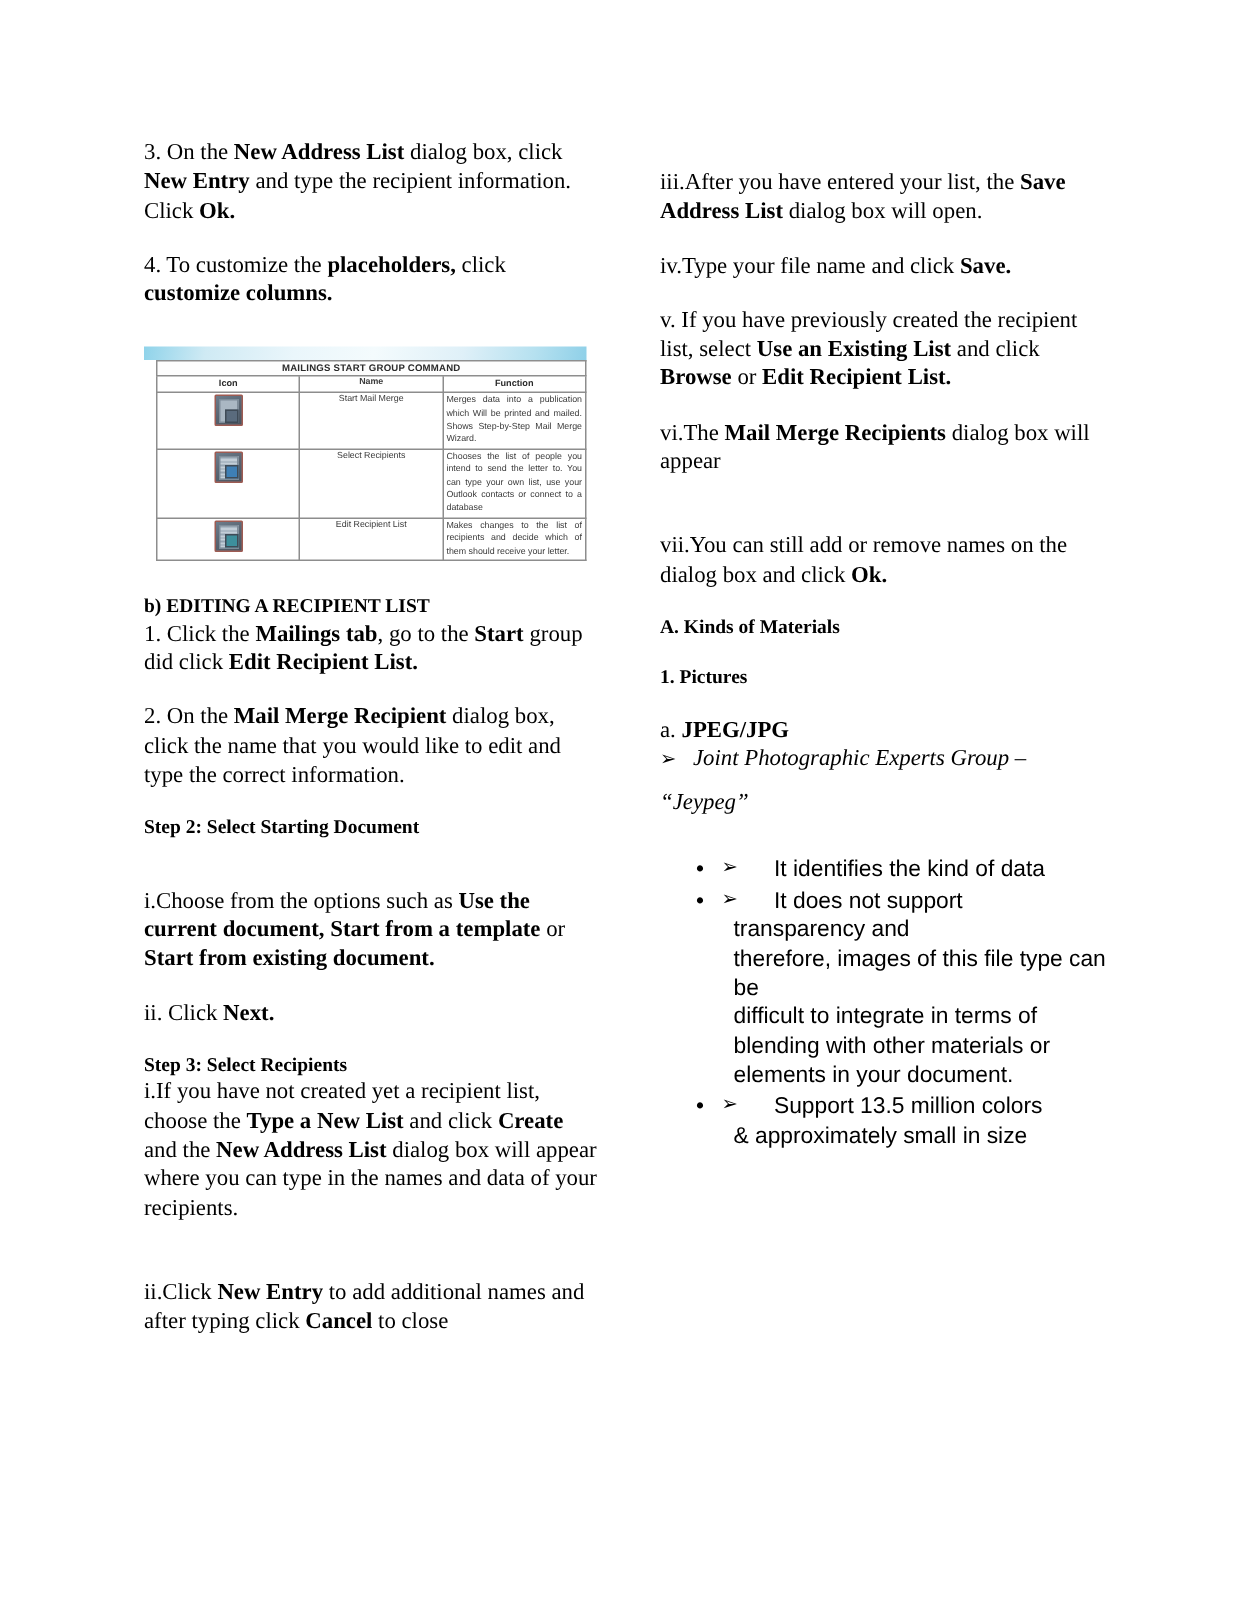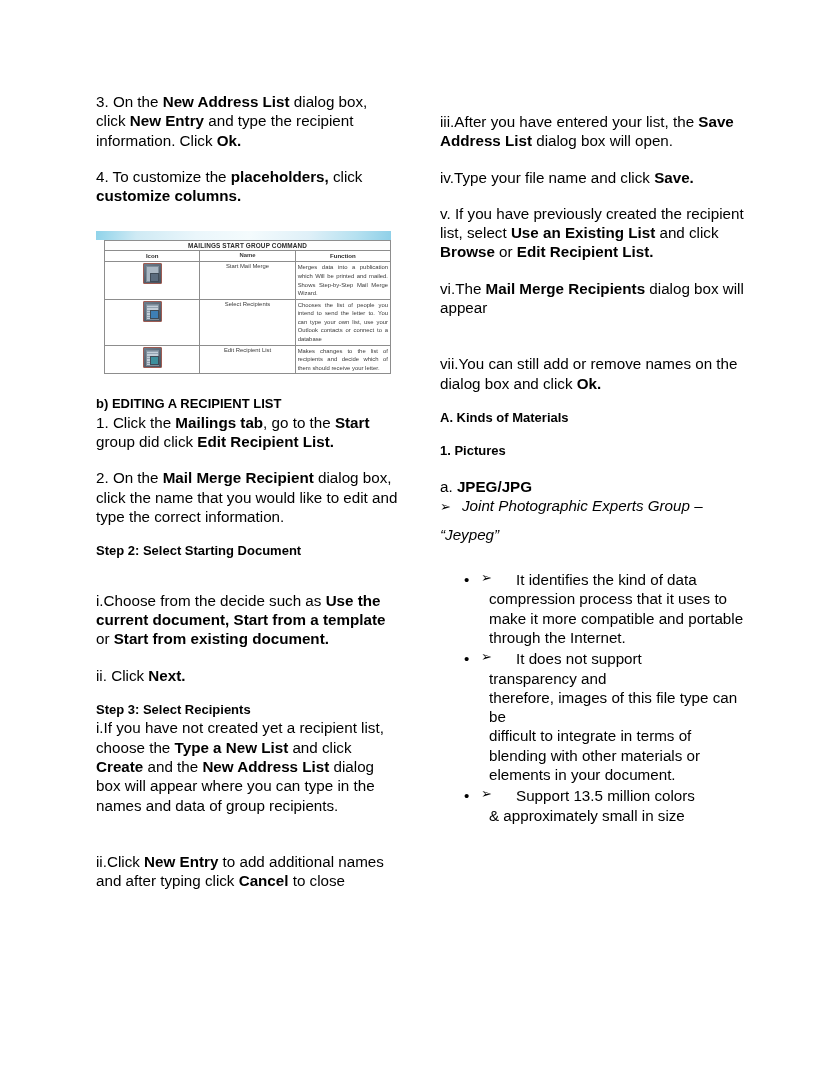--- a/index.html
+++ b/index.html
@@ -34,20 +34,21 @@
   .col {
     width: 303px;
   }
   .col-right { width: 304px; }
 
   p {
     margin: 0 0 0 0;
     font-size: 15.2px;
     line-height: 1.27;
     color: #000;
+    font-family: Liberation Serif, serif;
   }
   .blk { margin-bottom: 17px; }
   .blk-tight { margin-bottom: 0px; }
   .gap-sm { height: 9px; }
   .gap-md { height: 20px; }
   .gap-lg { height: 31px; }
   b, .b { font-weight: bold; }
   .i { font-style: italic; }
   .hdr { font-weight: bold; font-size: 13px; line-height: 1.27; }
 
@@ -227,27 +228,27 @@
 
       <p class="hdr blk-tight">b) EDITING A RECIPIENT LIST</p>
 
       <p class="blk"><span>1. Click the </span><b>Mailings tab</b><span>, go to the </span><b>Start</b><span> group did click </span><b>Edit Recipient List.</b></p>
 
       <p class="blk"><span>2. On  the </span><b>Mail Merge Recipient</b><span> dialog box, click the name that you would like to edit and type the correct information.</span></p>
 
       <p class="hdr">Step 2: Select Starting Document</p>
       <div class="gap-lg"></div>
 
-      <p class="blk"><span>i.Choose from the decide such as </span><b>Use the current document, Start from a template</b><span> or </span><b>Start from existing document.</b></p>
+      <p class="blk"><span>i.Choose from the options such as </span><b>Use the current document, Start from a template</b><span> or </span><b>Start from existing document.</b></p>
 
       <p class="blk"><span>ii. Click </span><b>Next.</b></p>
 
       <p class="hdr blk-tight">Step 3: Select Recipients</p>
 
-      <p class="blk"><span>i.If you have not created yet a recipient list, choose the </span><b>Type a New List</b><span> and click </span><b>Create</b><span> and the </span><b>New Address List</b><span> dialog box will appear where you can type in the names and data of group recipients.</span></p>
+      <p class="blk"><span>i.If you have not created yet a recipient list, choose the </span><b>Type a New List</b><span> and click </span><b>Create</b><span> and the </span><b>New Address List</b><span> dialog box will appear where you can type in the names and data of your recipients.</span></p>
 
       <div class="gap-md"></div>
 
       <p class="blk"><span>ii.Click </span><b>New Entry</b><span> to add additional names and after typing click </span><b>Cancel</b><span> to close</span></p>
 
     </div>
 
     <div class="col col-right">
 
       <div class="gap-md"></div>
@@ -275,21 +276,21 @@
       <div class="gap-sm"></div>
 
       <p class="blk"><span class="i">“Jeypeg”</span></p>
 
       <div class="gap-sm"></div>
 
       <ul class="bullets">
         <li>
           <span class="dot">•</span>
           <span class="arr">➢</span>
-          <span class="txt"><span>It identifies the kind of data</span><span class="cont">compression process that it uses to make it more compatible and portable through the Internet.</span></span>
+          <span class="txt"><span>It identifies the kind of data</span></span>
         </li>
         <li>
           <span class="dot">•</span>
           <span class="arr">➢</span>
           <span class="txt"><span>It does not support</span><span class="cont">transparency and</span><span class="cont">therefore, images of this file type can be</span><span class="cont">difficult to integrate in terms of blending with other materials or elements in your document.</span></span>
         </li>
         <li>
           <span class="dot">•</span>
           <span class="arr">➢</span>
           <span class="txt"><span>Support 13.5 million colors</span><span class="cont">&amp; approximately small in size</span></span>

